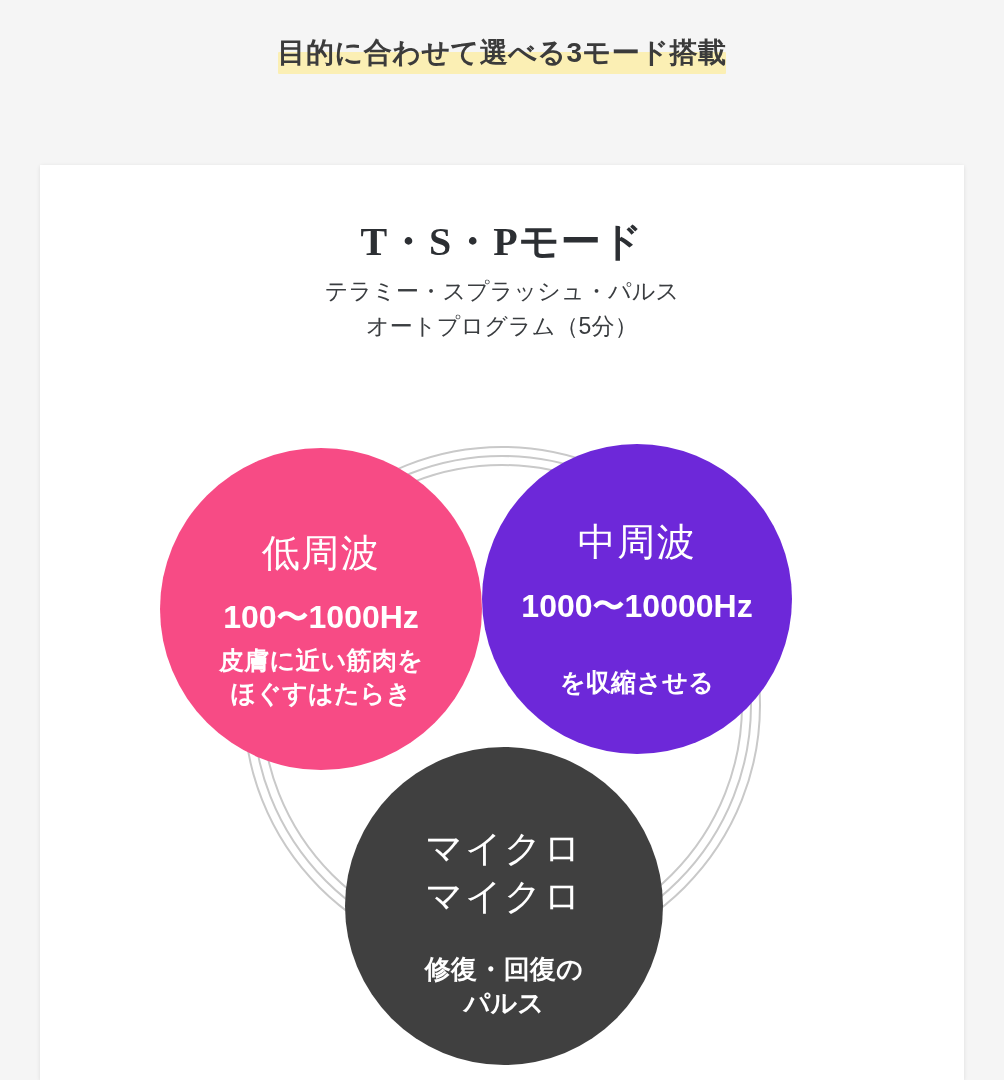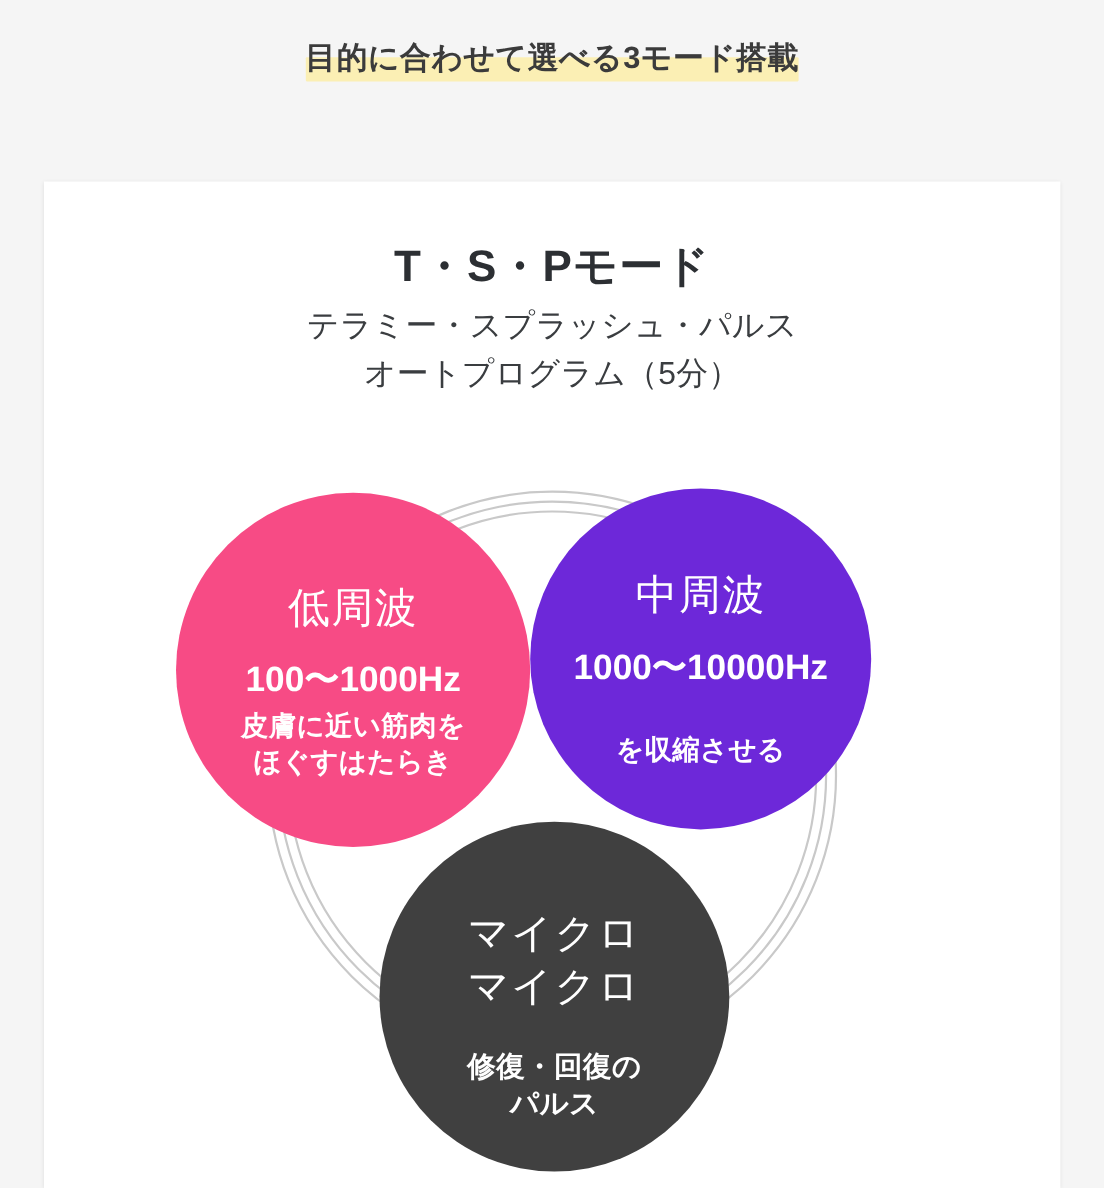--- a/index.html
+++ b/index.html
@@ -74,23 +74,24 @@
     text-align: center;
     padding-top: 52px;
   }
   .mode-title {
     font-size: 40px;
     font-weight: bold;
     color: #2c2f33;
     letter-spacing: 1px;
     line-height: 1.25;
     margin: 0;
+    font-family: Liberation Serif, serif;
   }
   .mode-sub {
-    font-size: 29px;
+    font-size: 23px;
     color: #3a3d40;
     line-height: 1.45;
     margin: 8px 0 0 0;
     letter-spacing: 0.2px;
   }
 
   
   .venn {
     position: absolute;
     left: 0;

